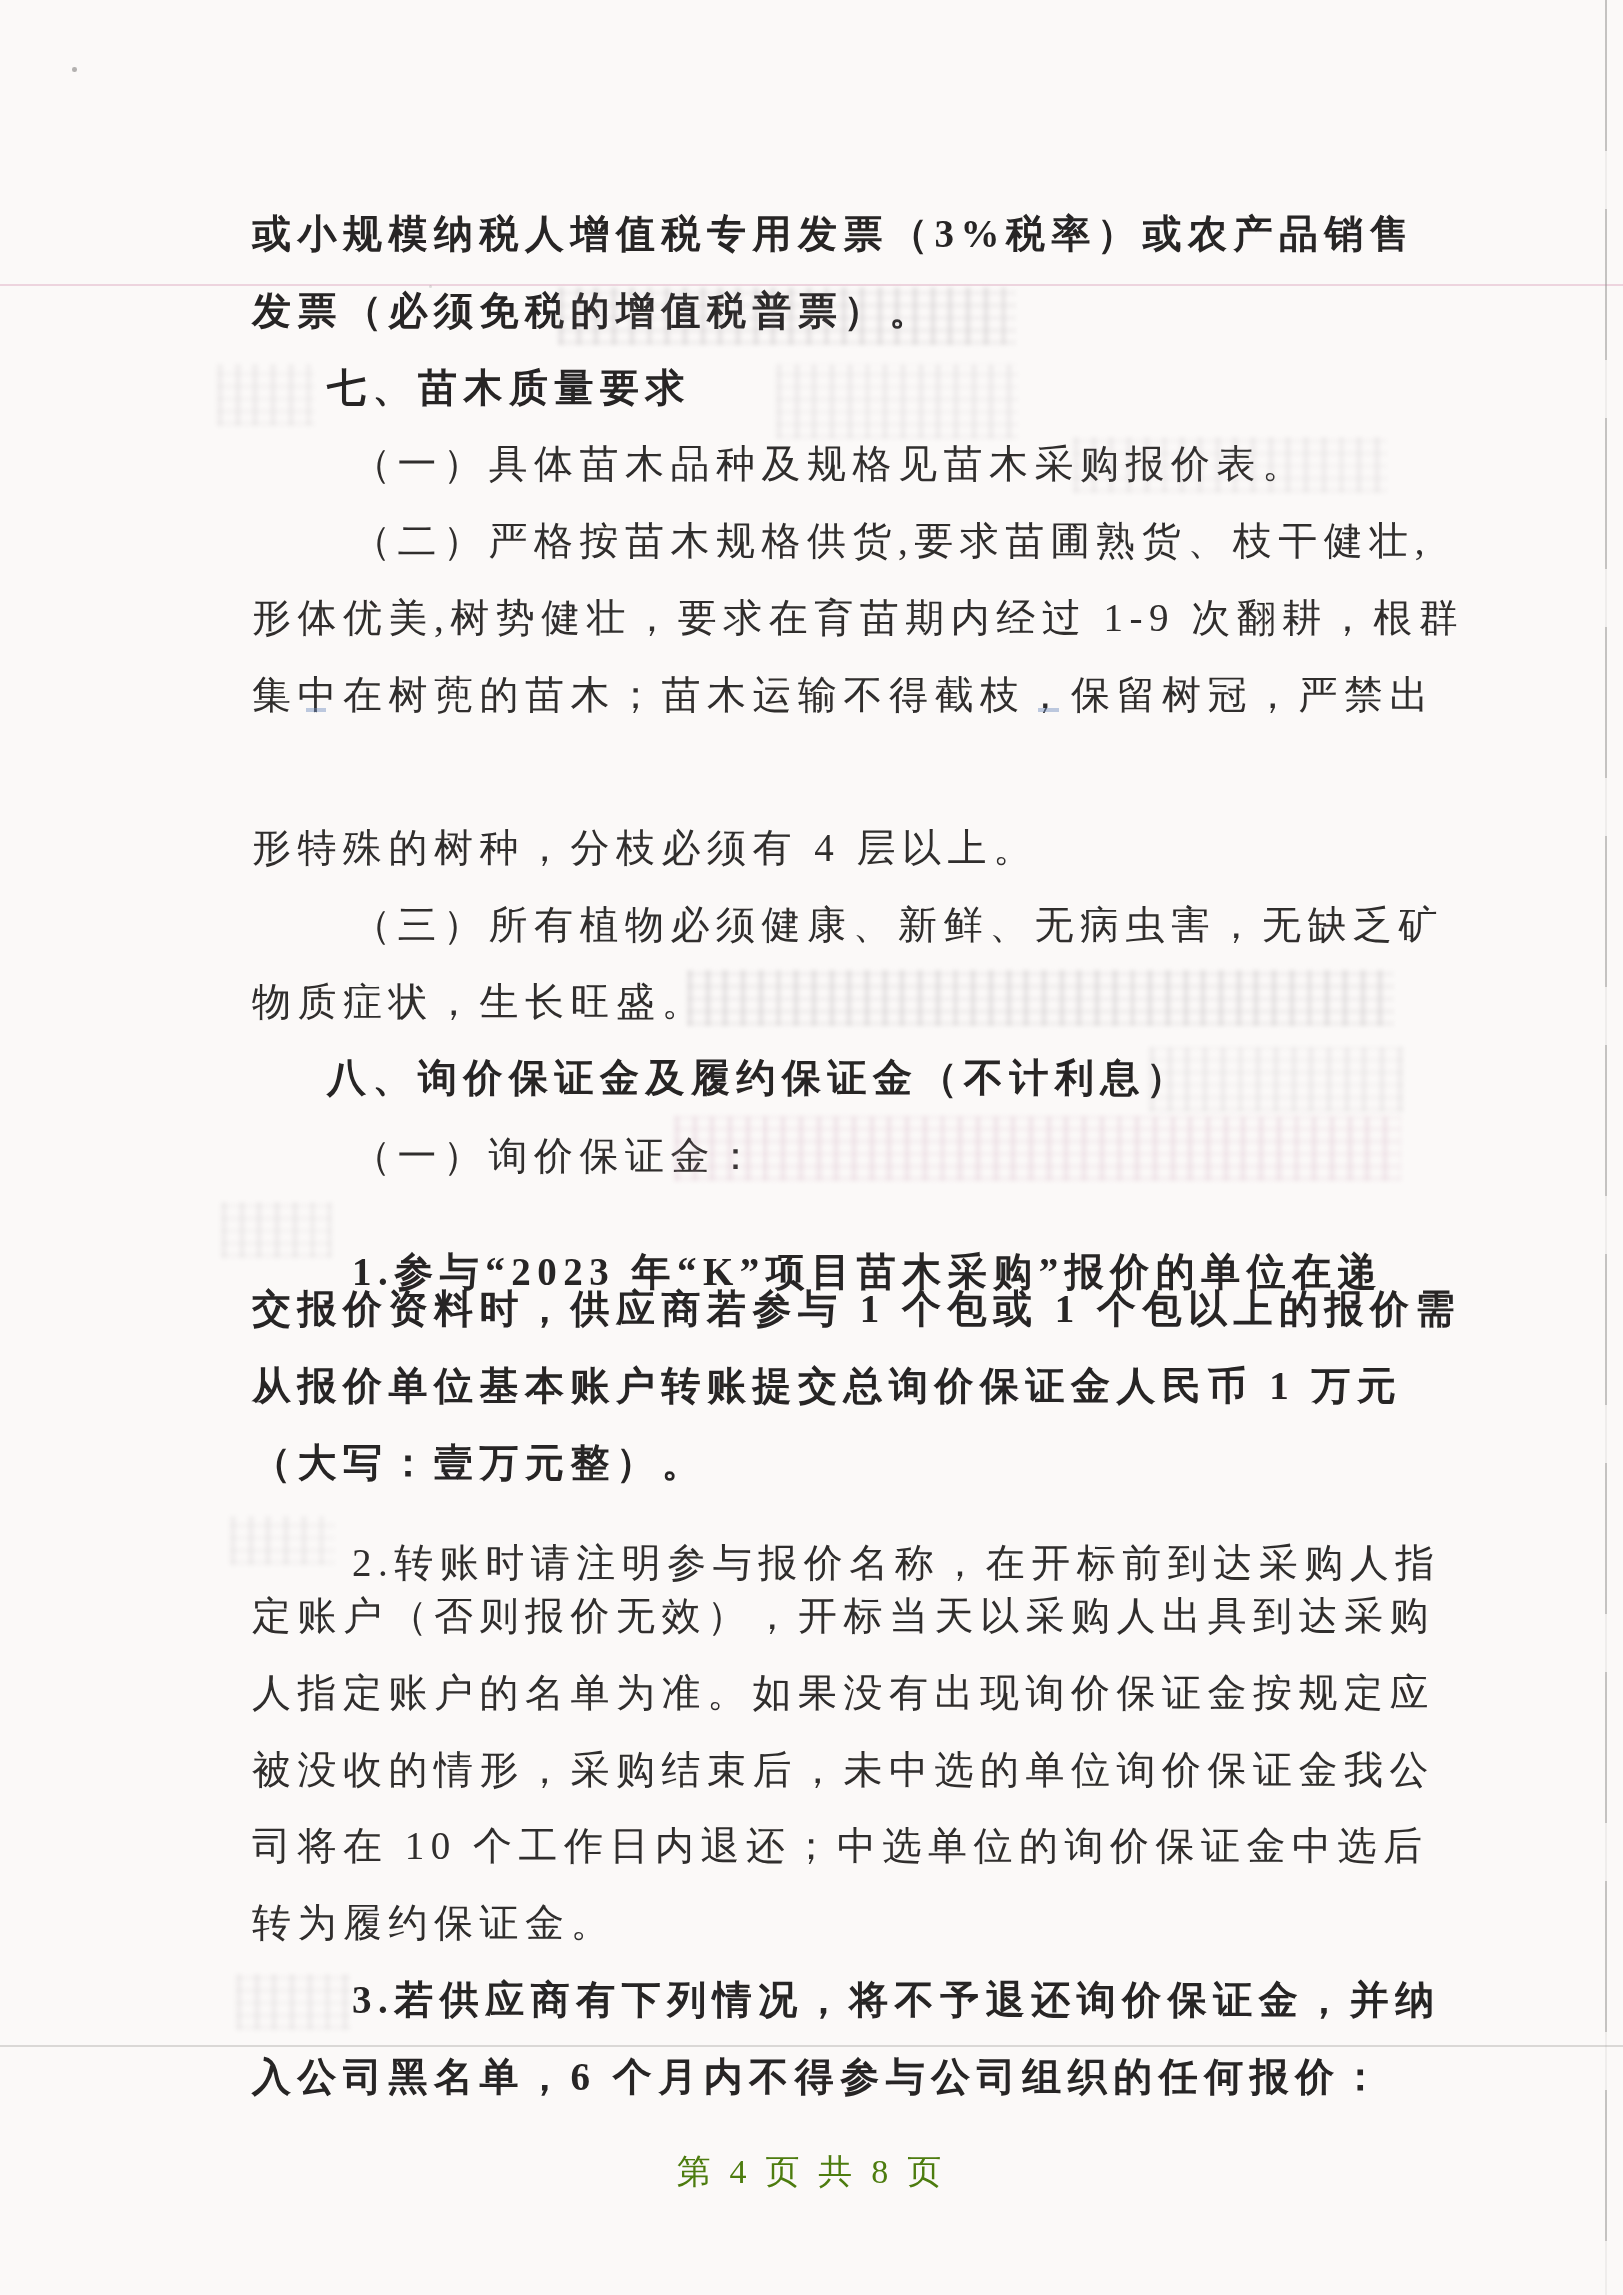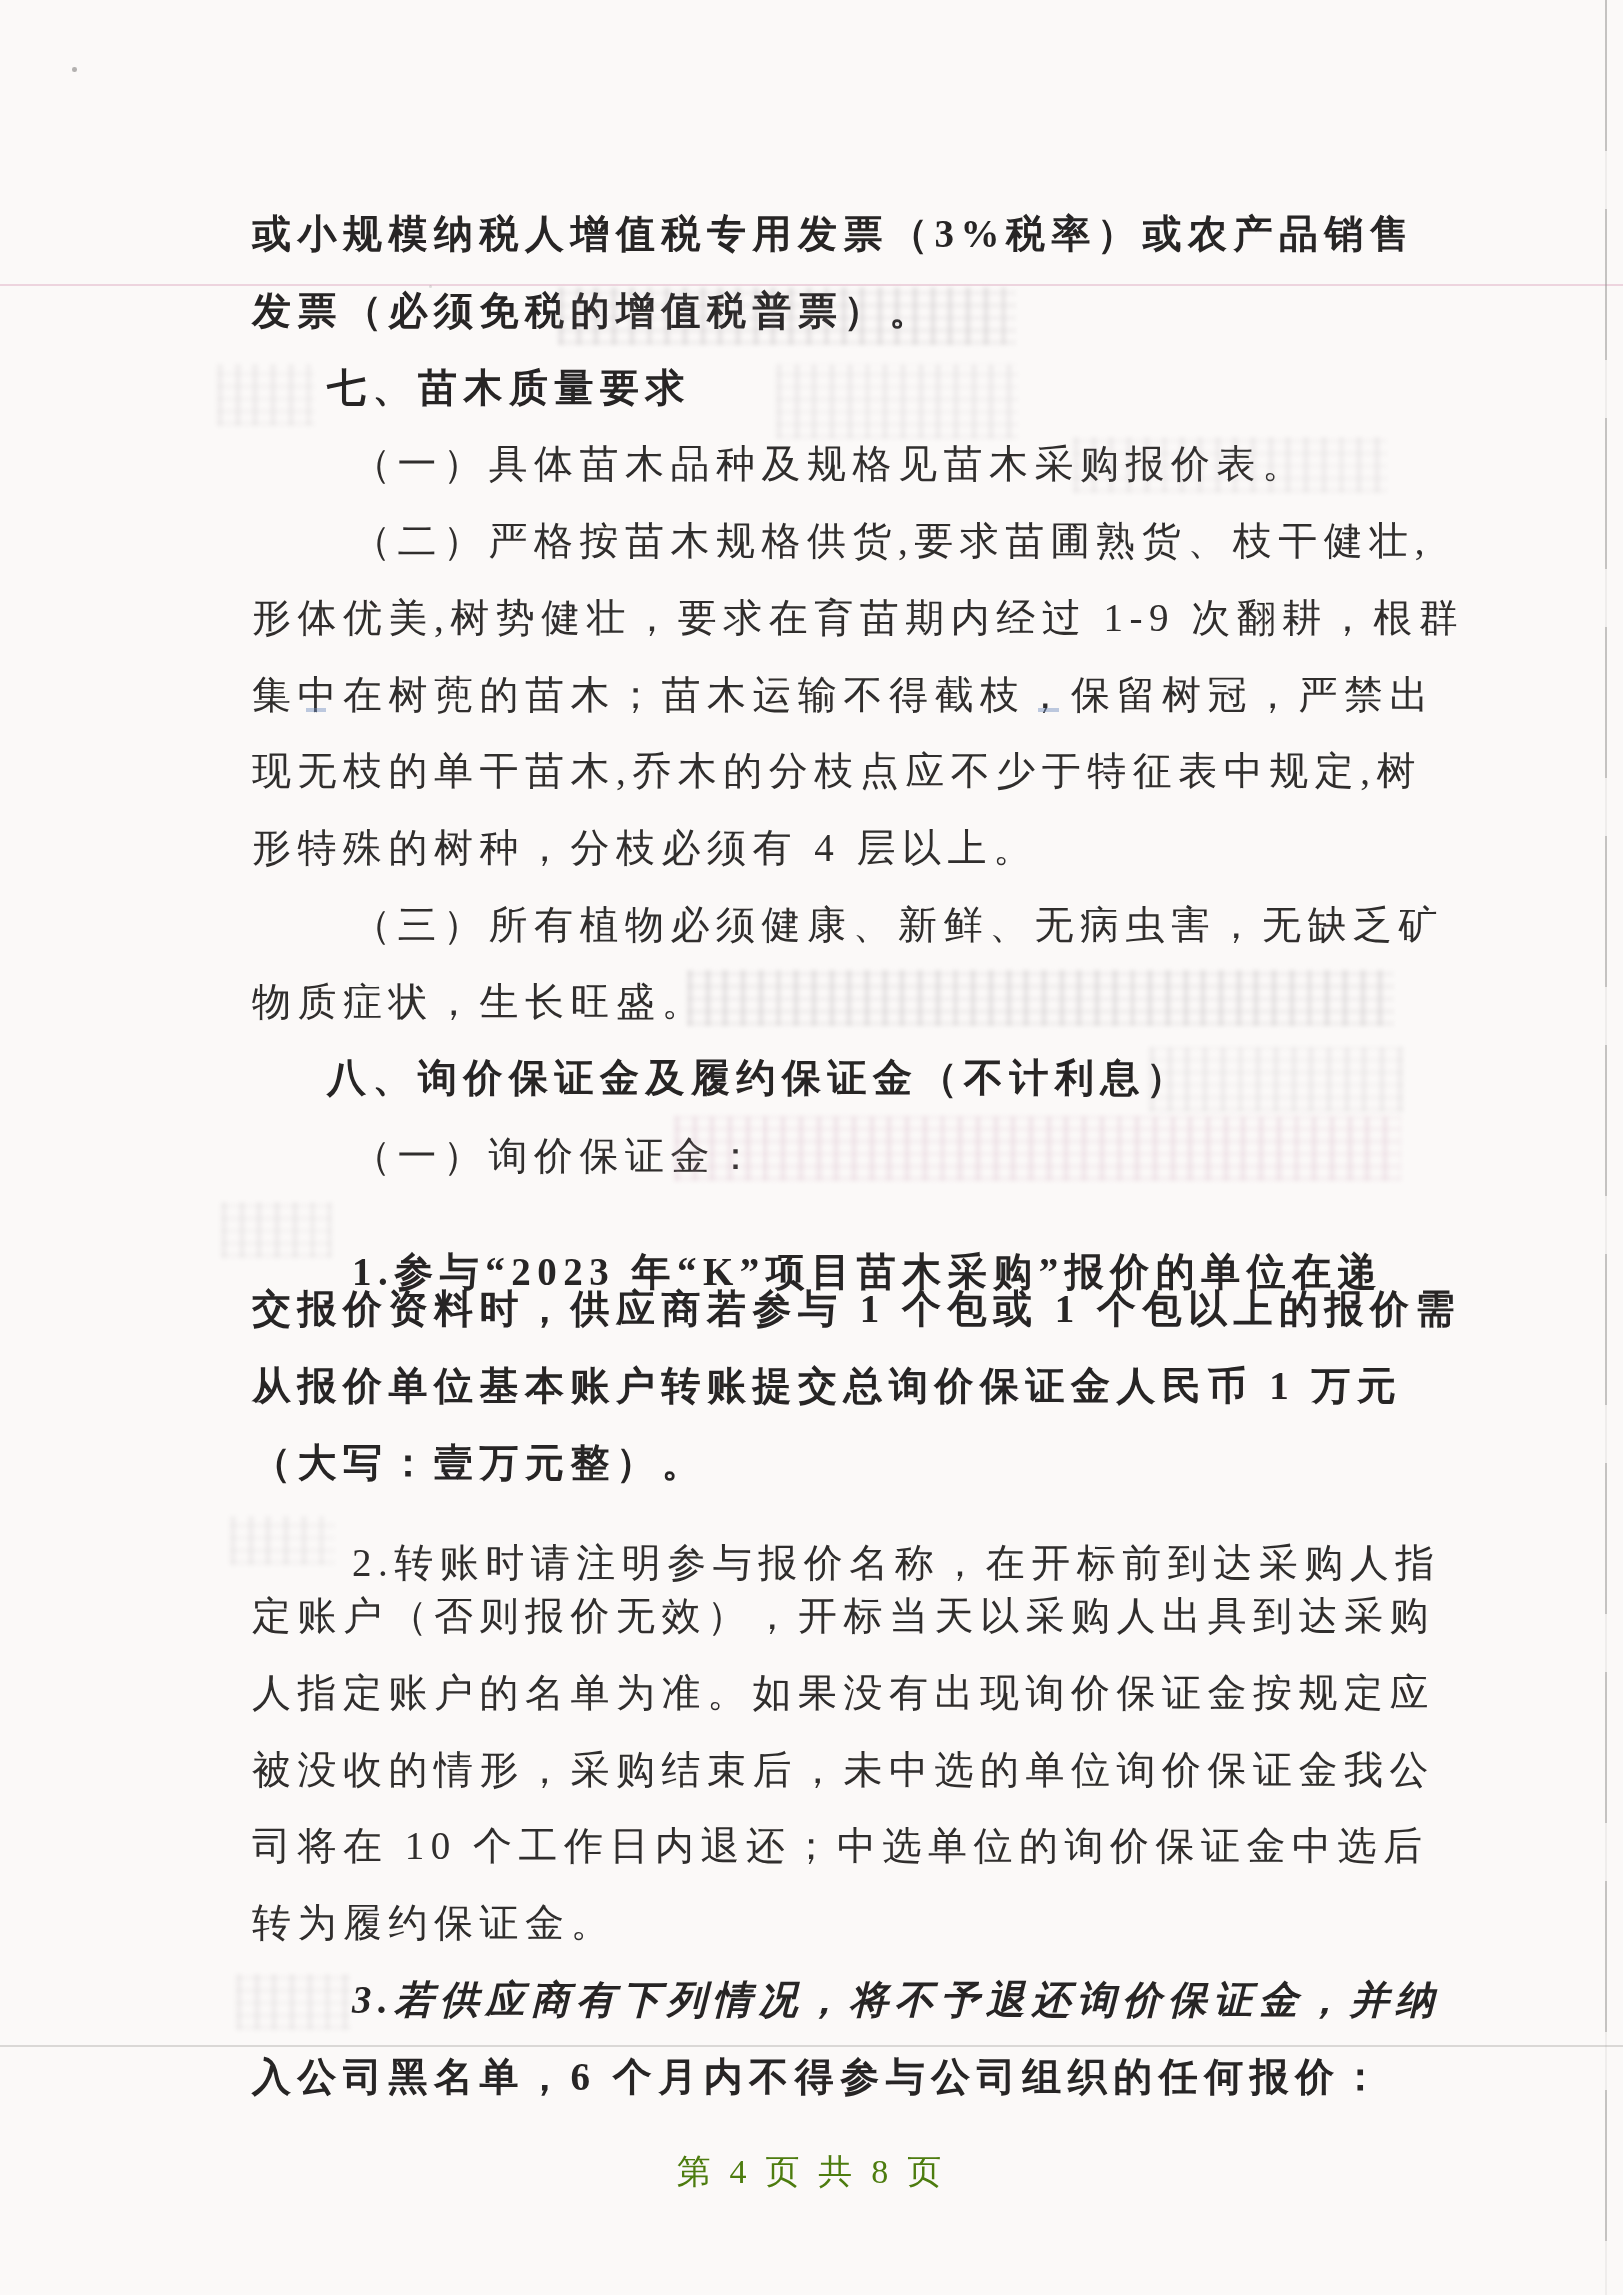--- a/index.html
+++ b/index.html
@@ -92,37 +92,36 @@
 <div class="page">
 
   <div class="text-layer">
       <div class="line indent-0 bold" style="top: 214px;">或小规模纳税人增值税专用发票（3%税率）或农产品销售</div>
       <div class="line indent-0 bold" style="top: 291px;">发票（必须免税的增值税普票）。</div>
       <div class="line indent-1 bold" style="top: 368px;">七、苗木质量要求</div>
       <div class="line indent-2" style="top: 444px;">（一）具体苗木品种及规格见苗木采购报价表。</div>
       <div class="line indent-2" style="top: 521px;">（二）严格按苗木规格供货,要求苗圃熟货、枝干健壮,</div>
       <div class="line indent-0" style="top: 598px;">形体优美,树势健壮，要求在育苗期内经过 1-9 次翻耕，根群</div>
       <div class="line indent-0" style="top: 675px;">集中在树蔸的苗木；苗木运输不得截枝，保留树冠，严禁出</div>
-      <div class="line indent-0" style="top: 751px;">现无枝的单干苗木,乔木的分枝点应不少于特征表中规定,树</div>
       <div class="line indent-0" style="top: 828px;">形特殊的树种，分枝必须有 4 层以上。</div>
       <div class="line indent-2" style="top: 905px;">（三）所有植物必须健康、新鲜、无病虫害，无缺乏矿</div>
       <div class="line indent-0" style="top: 982px;">物质症状，生长旺盛。</div>
       <div class="line indent-1 bold" style="top: 1058px;">八、询价保证金及履约保证金（不计利息）</div>
       <div class="line indent-2" style="top: 1136px;">（一）询价保证金：</div>
       <div class="line indent-2 bold" style="top: 1212px; margin-top: 40px;">1.参与“2023 年“K”项目苗木采购”报价的单位在递</div>
       <div class="line indent-0 bold" style="top: 1289px;">交报价资料时，供应商若参与 1 个包或 1 个包以上的报价需</div>
       <div class="line indent-0 bold" style="top: 1366px;">从报价单位基本账户转账提交总询价保证金人民币 1 万元</div>
       <div class="line indent-0 bold" style="top: 1443px;">（大写：壹万元整）。</div>
       <div class="line indent-2" style="top: 1519px; margin-top: 24px;">2.转账时请注明参与报价名称，在开标前到达采购人指</div>
       <div class="line indent-0" style="top: 1596px;">定账户（否则报价无效），开标当天以采购人出具到达采购</div>
       <div class="line indent-0" style="top: 1673px;">人指定账户的名单为准。如果没有出现询价保证金按规定应</div>
       <div class="line indent-0" style="top: 1750px;">被没收的情形，采购结束后，未中选的单位询价保证金我公</div>
       <div class="line indent-0" style="top: 1826px;">司将在 10 个工作日内退还；中选单位的询价保证金中选后</div>
       <div class="line indent-0" style="top: 1903px;">转为履约保证金。</div>
-      <div class="line indent-2 bold" style="top: 1980px; font-style: italic;">3.若供应商有下列情况，将不予退还询价保证金，并纳</div>
+      <div class="line indent-2 bold" style="top: 1980px;">3.若供应商有下列情况，将不予退还询价保证金，并纳</div>
       <div class="line indent-0 bold" style="top: 2057px;">入公司黑名单，6 个月内不得参与公司组织的任何报价：</div>
     </div>
 
   <div class="footer">第 4 页 共 8 页</div>
 
   <div class="ghost" style="left:558px;  top:287px;  width:458px;  height:58px;"></div>
   <div class="ghost faint" style="left:217px;  top:364px;  width:98px;  height:62px;"></div>
   <div class="ghost faint" style="left:776px; top:364px;  width:242px;  height:75px;"></div>
   <div class="ghost faint" style="left:1073px; top:437px;  width:314px;  height:56px;"></div>
   <div class="ghost" style="left:687px; top:970px; width:707px; height:56px;"></div>

